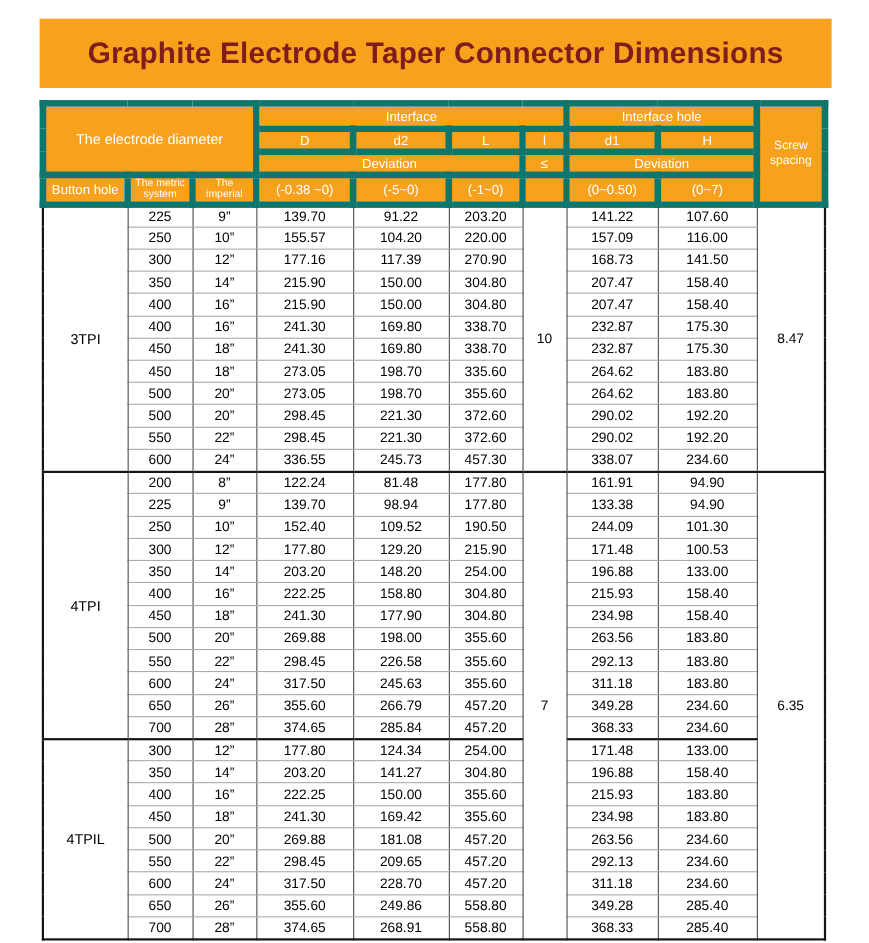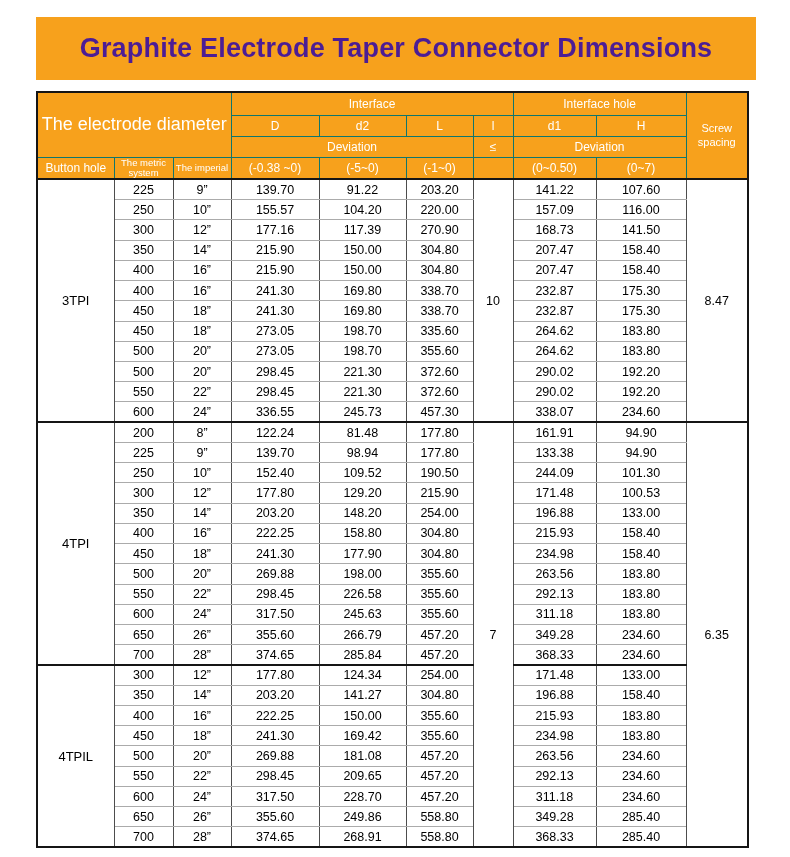--- a/index.html
+++ b/index.html
@@ -13,48 +13,48 @@
   }
   .banner {
     position: absolute;
     left: 36px; top: 17px;
     width: 720px; height: 63px;
     background: #F7A11C;
     display: flex; align-items: center; justify-content: center;
   }
   .banner h1 {
     margin: 12px;
-    color: #4c1d95;
+    color: #7f1d1d;
     font-size: 27px;
     font-weight: bold;
     letter-spacing: 0.2px;
     white-space: nowrap;
   }
   table.dims {
     position: absolute;
     left: 36px; top: 91px;
     width: 711px;
     border-collapse: collapse;
     table-layout: fixed;
     border: 2px solid #151515;
   }
   thead th {
     background: #F7A11C;
     color: #ffffff;
     font-weight: normal;
     font-size: 12px;
     text-align: center;
     vertical-align: middle;
-    border: 1px solid #0f766e;
+    border: 6px solid #0f766e;
     padding: 0;
     overflow: hidden;
   }
   thead tr.h1 { height: 23px; }
   thead tr.h2, thead tr.h3, thead tr.h4 { height: 21px; }
-  th.big  { font-size: 18px; }
+  th.big  { font-size: 13px; }
   th.xs   { font-size: 9.5px; line-height: 1.1; margin-top: 36px; }
   th.screw{ font-size: 11px; line-height: 1.25; }
   tbody tr { height: 20.24px; }
   tbody td {
     background: #ffffff;
     color: #000000;
     font-size: 12.5px;
     text-align: center;
     vertical-align: middle;
     padding: 0;

